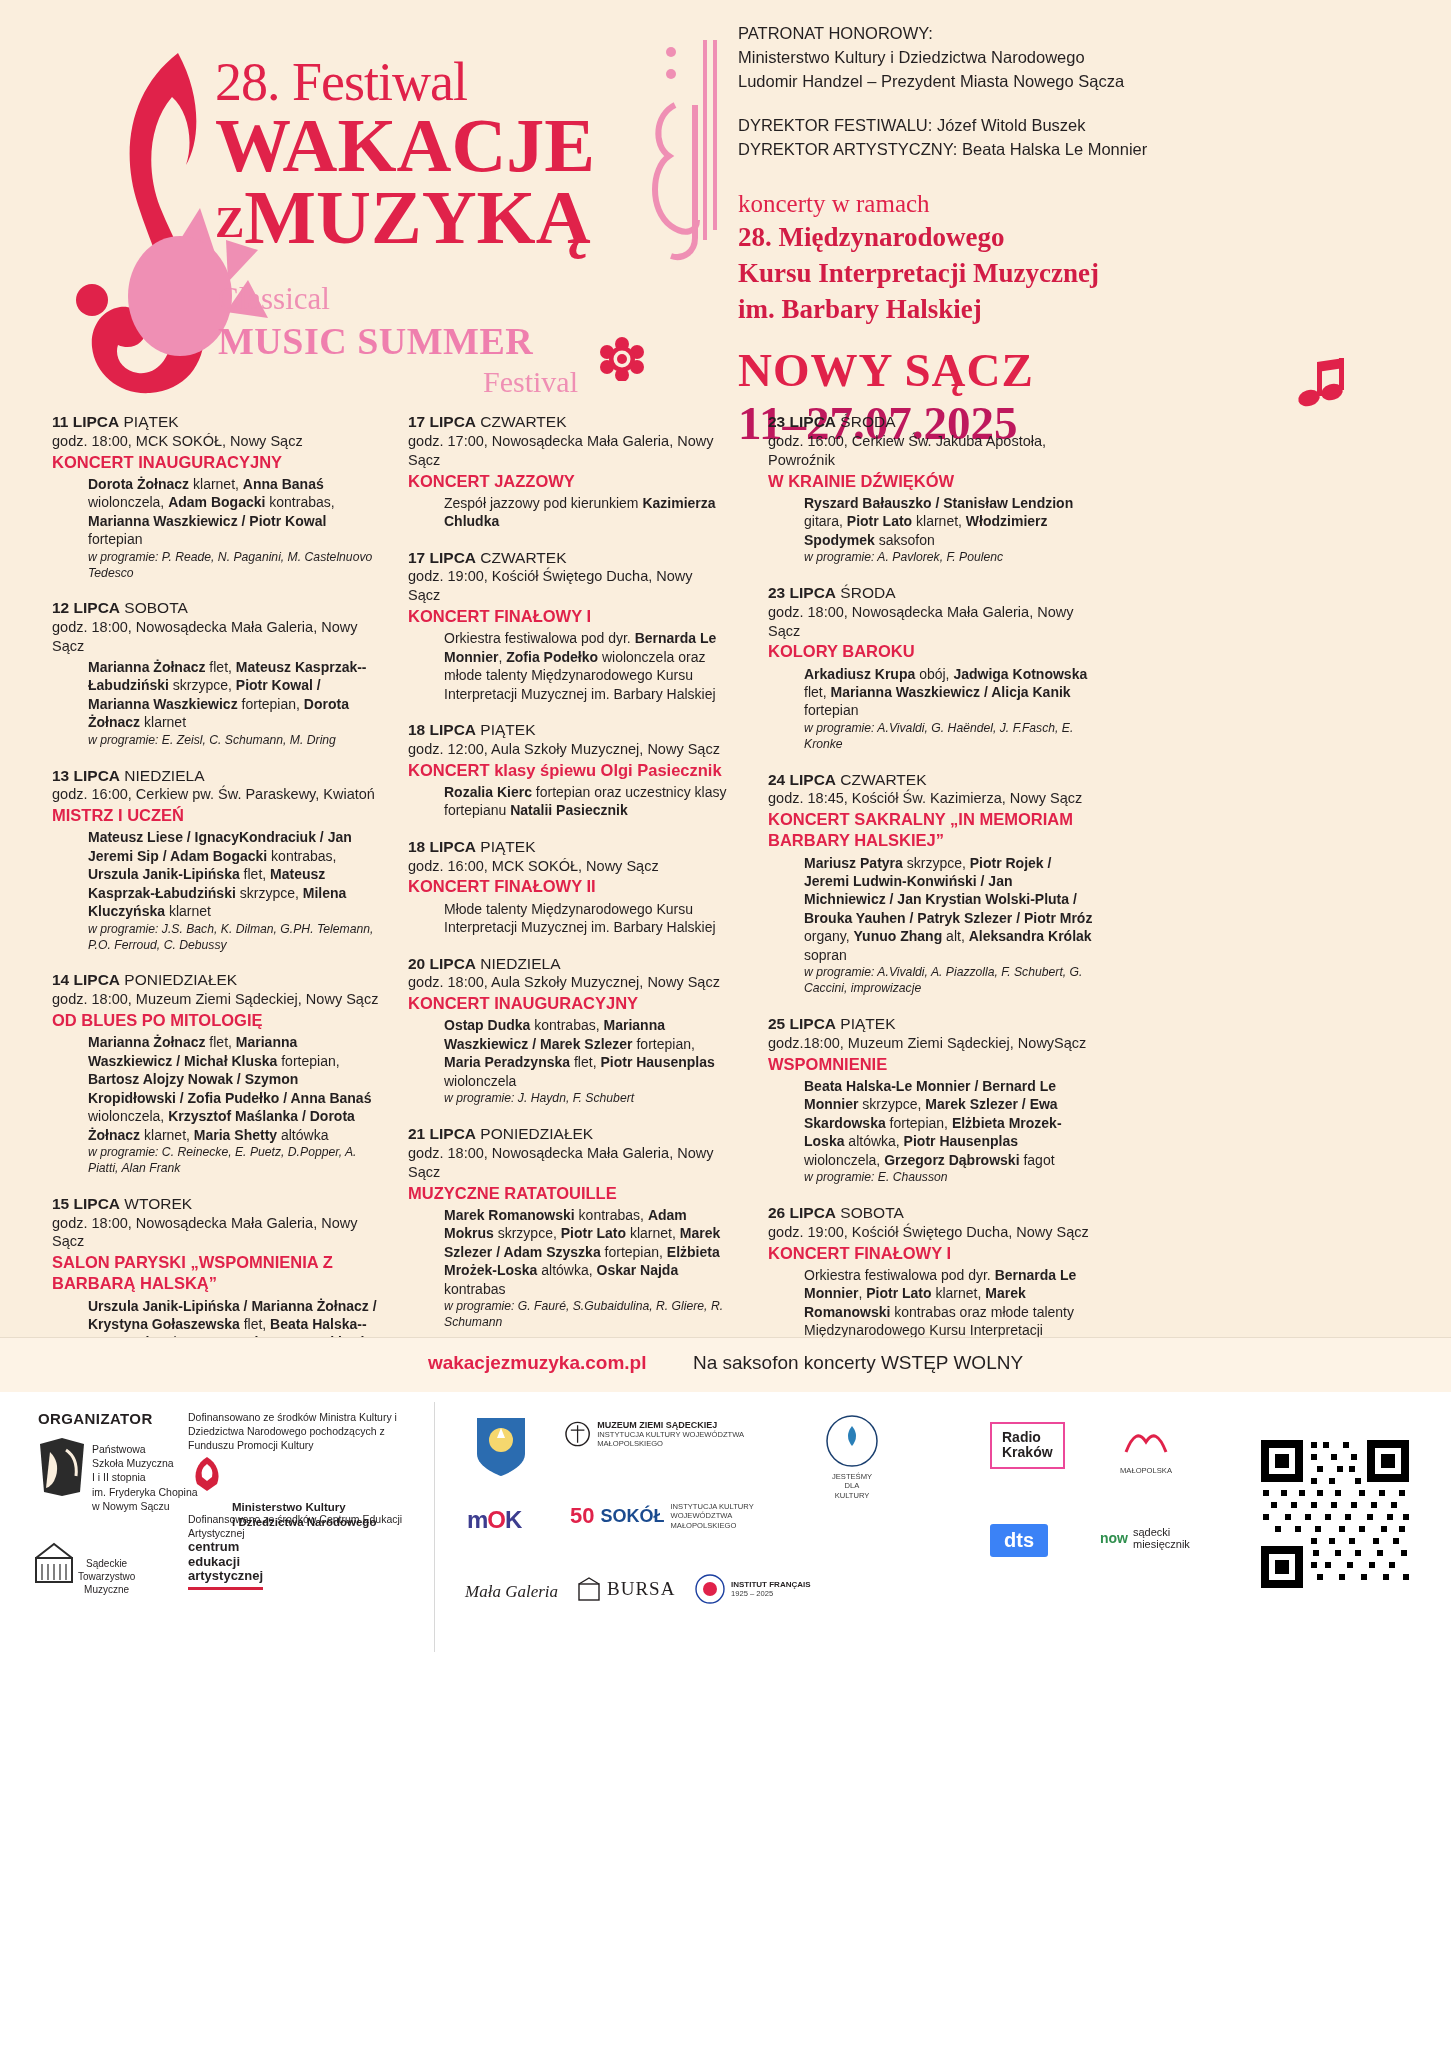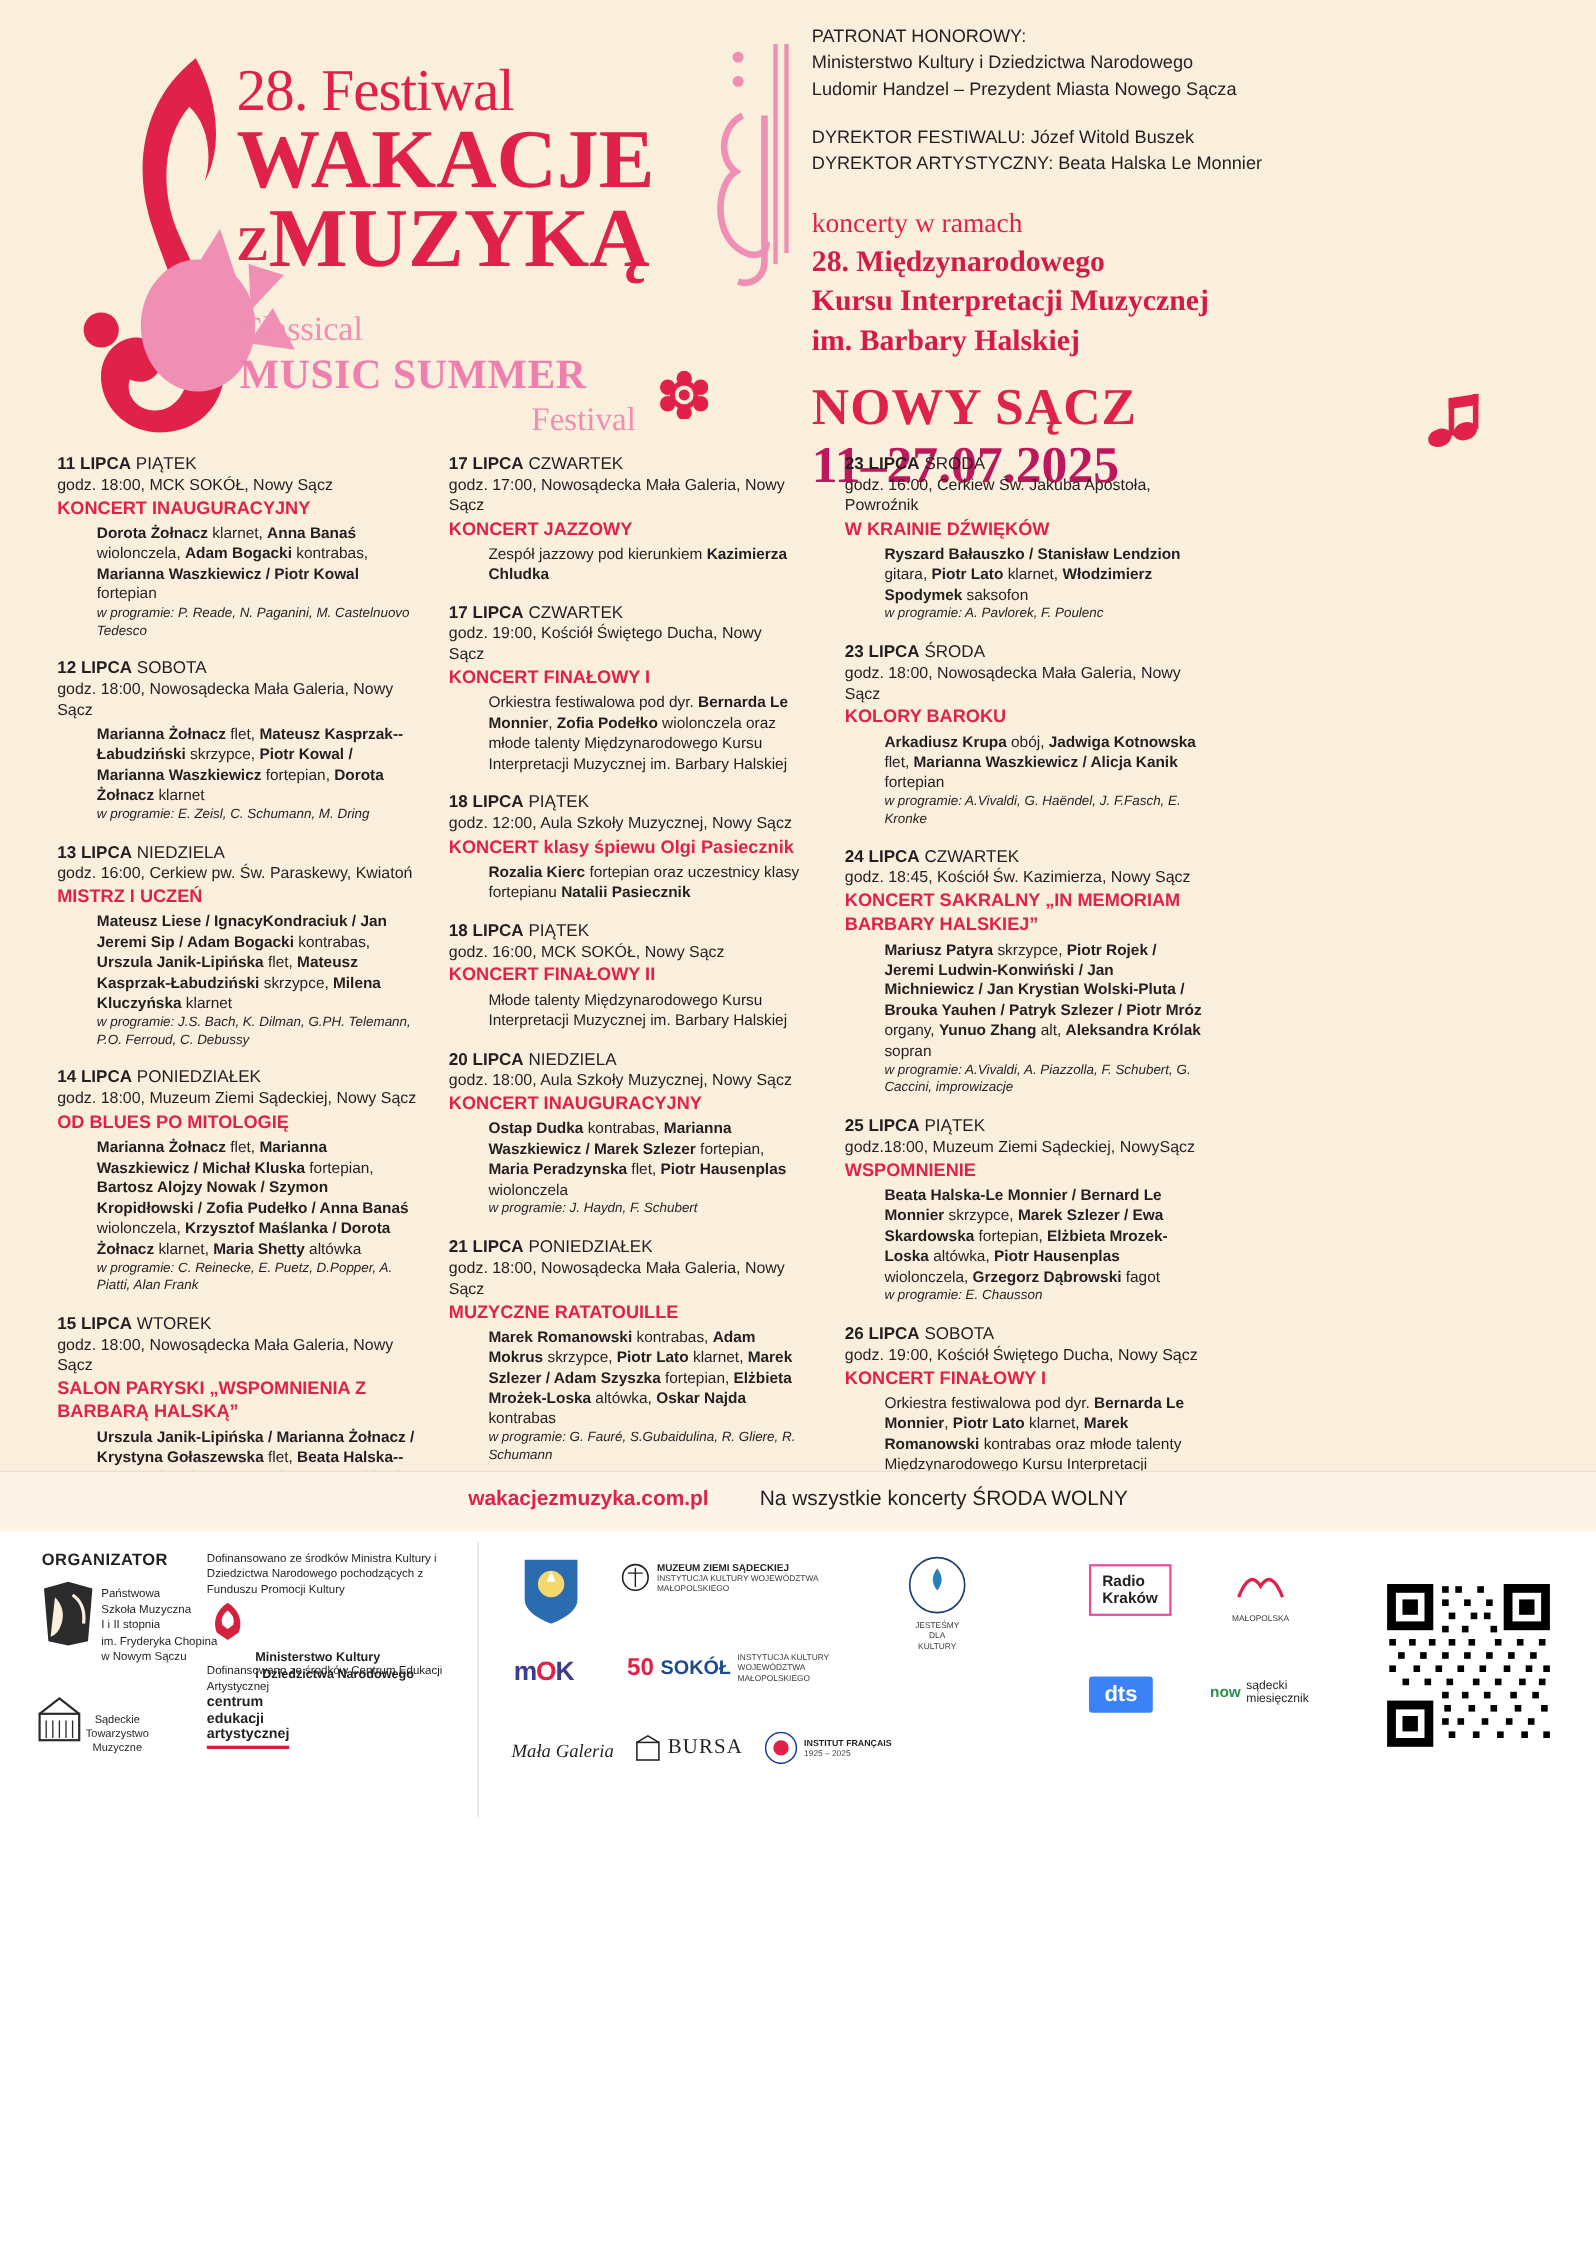--- a/index.html
+++ b/index.html
@@ -307,21 +307,21 @@
       <path d="M4 12 q 12 -10 24 0 t 24 0 t 24 0 t 24 0"></path>
       <path d="M14 28 q 12 -10 24 0 t 24 0 t 24 0"></path>
       <path d="M28 44 q 12 -10 24 0 t 24 0"></path>
     </g>
   </svg>
 </div>
 
 <div class="wwwbar">
   <div class="www-inner">
     <span class="www-link">wakacjezmuzyka.com.pl</span>
-    <span class="www-free">Na wszystkie koncerty ŚRODA WOLNY</span>
+    <span class="www-free">Na saksofon koncerty WSTĘP WOLNY</span>
   </div>
 </div>
 
 <div class="footer">
   <div class="org-label">ORGANIZATOR</div>
 
   <svg style="position:absolute;left:36px;top:44px;" width="52" height="62" viewBox="0 0 52 62">
     <path d="M4 8 L26 2 L48 8 L44 56 L26 60 L8 56 Z" fill="#2b2b2b"></path>
     <path d="M14 16 q 10 10 6 24 q -3 10 -10 12" fill="#faeedd"></path>
     <path d="M30 14 q 12 8 10 26" stroke="#faeedd" stroke-width="3" fill="none"></path>

